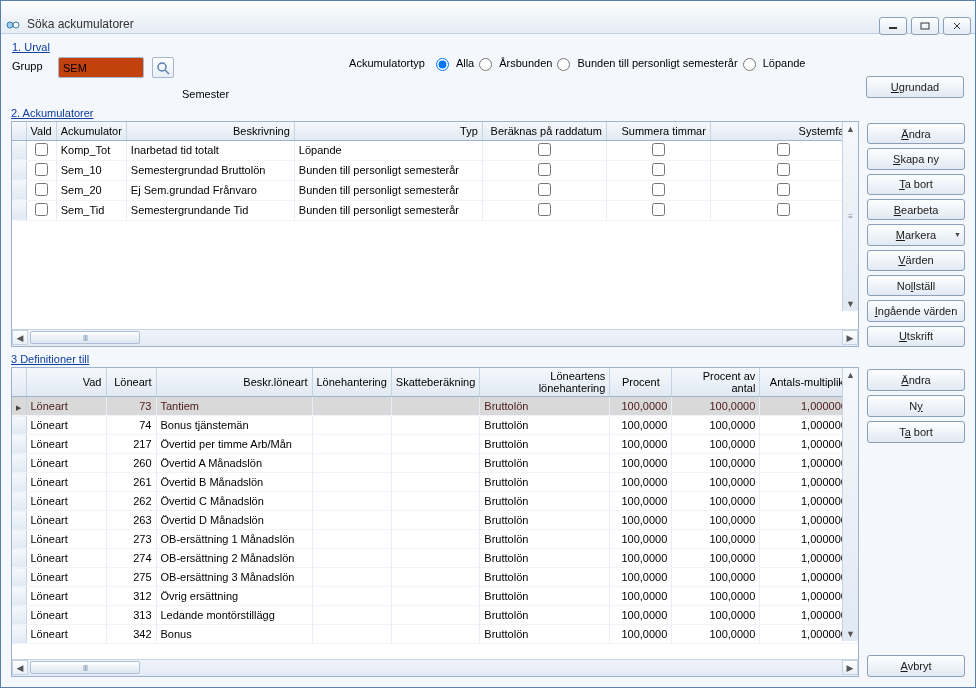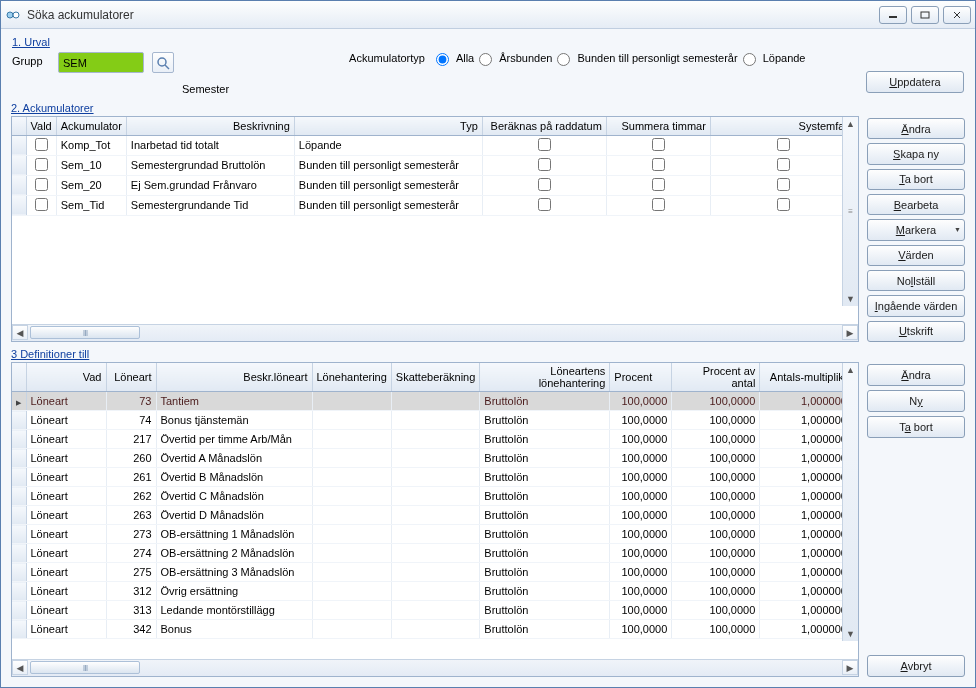--- a/index.html
+++ b/index.html
@@ -17,22 +17,22 @@
   border: 1px solid #5a7faf;
   display: flex;
   flex-direction: column;
   box-shadow: 0 4px 12px rgba(0,0,0,0.2);
 }
 .titlebar {
   height: 28px;
   background: linear-gradient(#fdfefe, #e5ecf5);
   border-bottom: 1px solid #c0cee0;
   display: flex;
-  align-items: center;
-  padding: 8px 4px;
+  align-items: flex-start;
+  padding: 16px 4px;
 }
 .titlebar .icon { width: 16px; height: 16px; margin-right: 6px; display:flex; align-items:center; justify-content:center; }
 .titlebar .title { flex: 1; font-size: 12px; color: #333; }
 .titlebar .winbtns { display:flex; gap:4px; }
 .winbtn {
   width: 28px; height: 18px;
   border: 1px solid #8a9fb8;
   border-radius: 3px;
   background: linear-gradient(#fefefe,#e3ebf5);
   display:flex; align-items:center; justify-content:center;
@@ -63,21 +63,21 @@
   gap: 8px;
   margin-top: 2px;
 }
 .urval-row .lbl { width: 38px; padding-top:3px;}
 .urval-row input[type=text] {
   width: 86px; height: 21px;
   border: 1px solid #a6b7cf;
   border-radius: 2px;
   padding: 0 4px;
   font-family: inherit; font-size: 11px;
-  background: #84cc16;
+  background: #c2410c;
 }
 .iconbtn {
   width: 22px; height: 21px;
   border: 1px solid #a6b7cf;
   border-radius: 2px;
   background: linear-gradient(#fefefe,#e9eff7);
   display:flex; align-items:center; justify-content:center;
   cursor:pointer;
 }
 .ackum-type { margin-left: 120px; display:flex; align-items:flex-start; gap:6px; }
@@ -259,21 +259,21 @@
                 <span>Bunden till personligt semesterår</span>
               </label>
               <label>
                 <input type="radio" name="acktype" style="">
                 <span>Löpande</span>
               </label>
             </div>
         </div>
         <div style="flex:1"></div>
         <div class="update-btn-row" style="align-self:flex-end; margin-bottom:2px;">
-          <button class="wide-btn"><u>U</u><span>ppdatera</span></button>
+          <button class="wide-btn"><u>U</u><span>grundad</span></button>
         </div>
       </div>
     </div>
 
     <div class="layout-row" style="height:240px;">
       <div class="grid-shell">
         <div class="section-title">2. Ackumulatorer</div>
         <div class="grid-wrap" style="flex:1; display:flex; flex-direction:column;">
           <div style="flex:1; position:relative; overflow:hidden;">
             <table class="grid" id="ack-grid">
@@ -369,21 +369,21 @@
             <table class="grid" id="def-grid">
               <thead>
                 <tr>
                   <th class="row-header"></th>
                   <th style="width:80px;">Vad</th>
                   <th style="width:50px; text-align:right;">Löneart</th>
                   <th style="width:156px;">Beskr.löneart</th>
                   <th style="width:78px;">Lönehantering</th>
                   <th style="width:80px;">Skatteberäkning</th>
                   <th style="width:130px;">Löneartens lönehantering</th>
-                  <th style="width:62px; text-align:left;">Procent</th>
+                  <th style="width:62px; text-align:center;">Procent</th>
                   <th style="width:88px; text-align:right;">Procent av antal</th>
                   <th style="text-align:right;">Antals-multiplikat</th>
                 </tr>
               </thead>
               <tbody id="def-body">
                   <tr class="selected-row2">
                     <td class="row-header"><span class="tri-right"></span></td>
                     <td>Löneart</td>
                     <td class="num">73</td>
                     <td>Tantiem</td>

